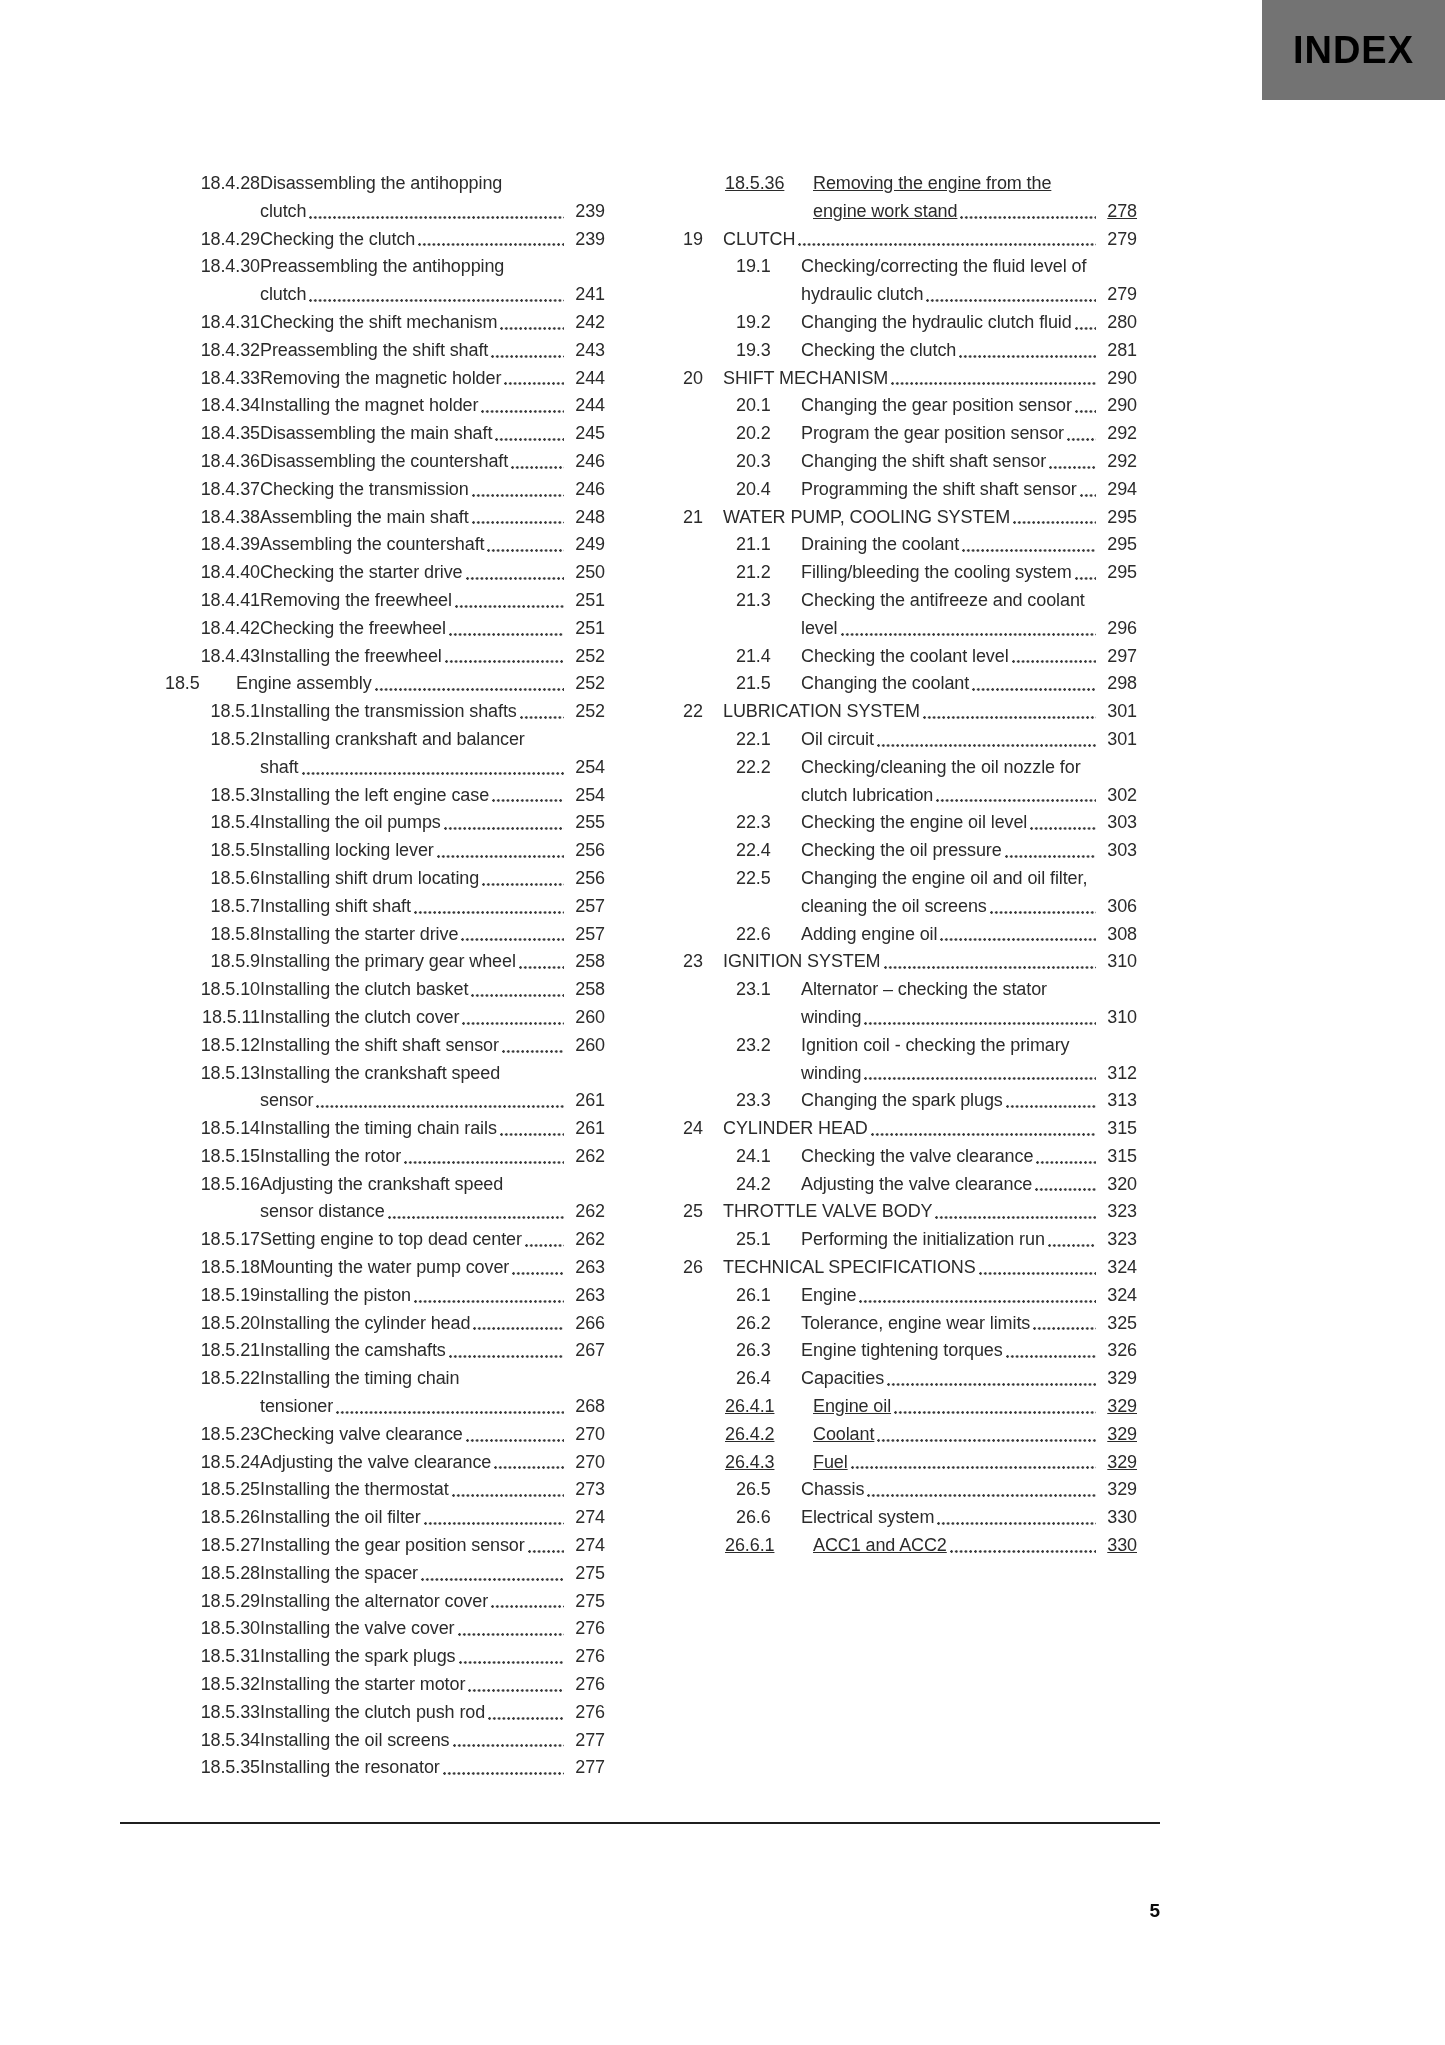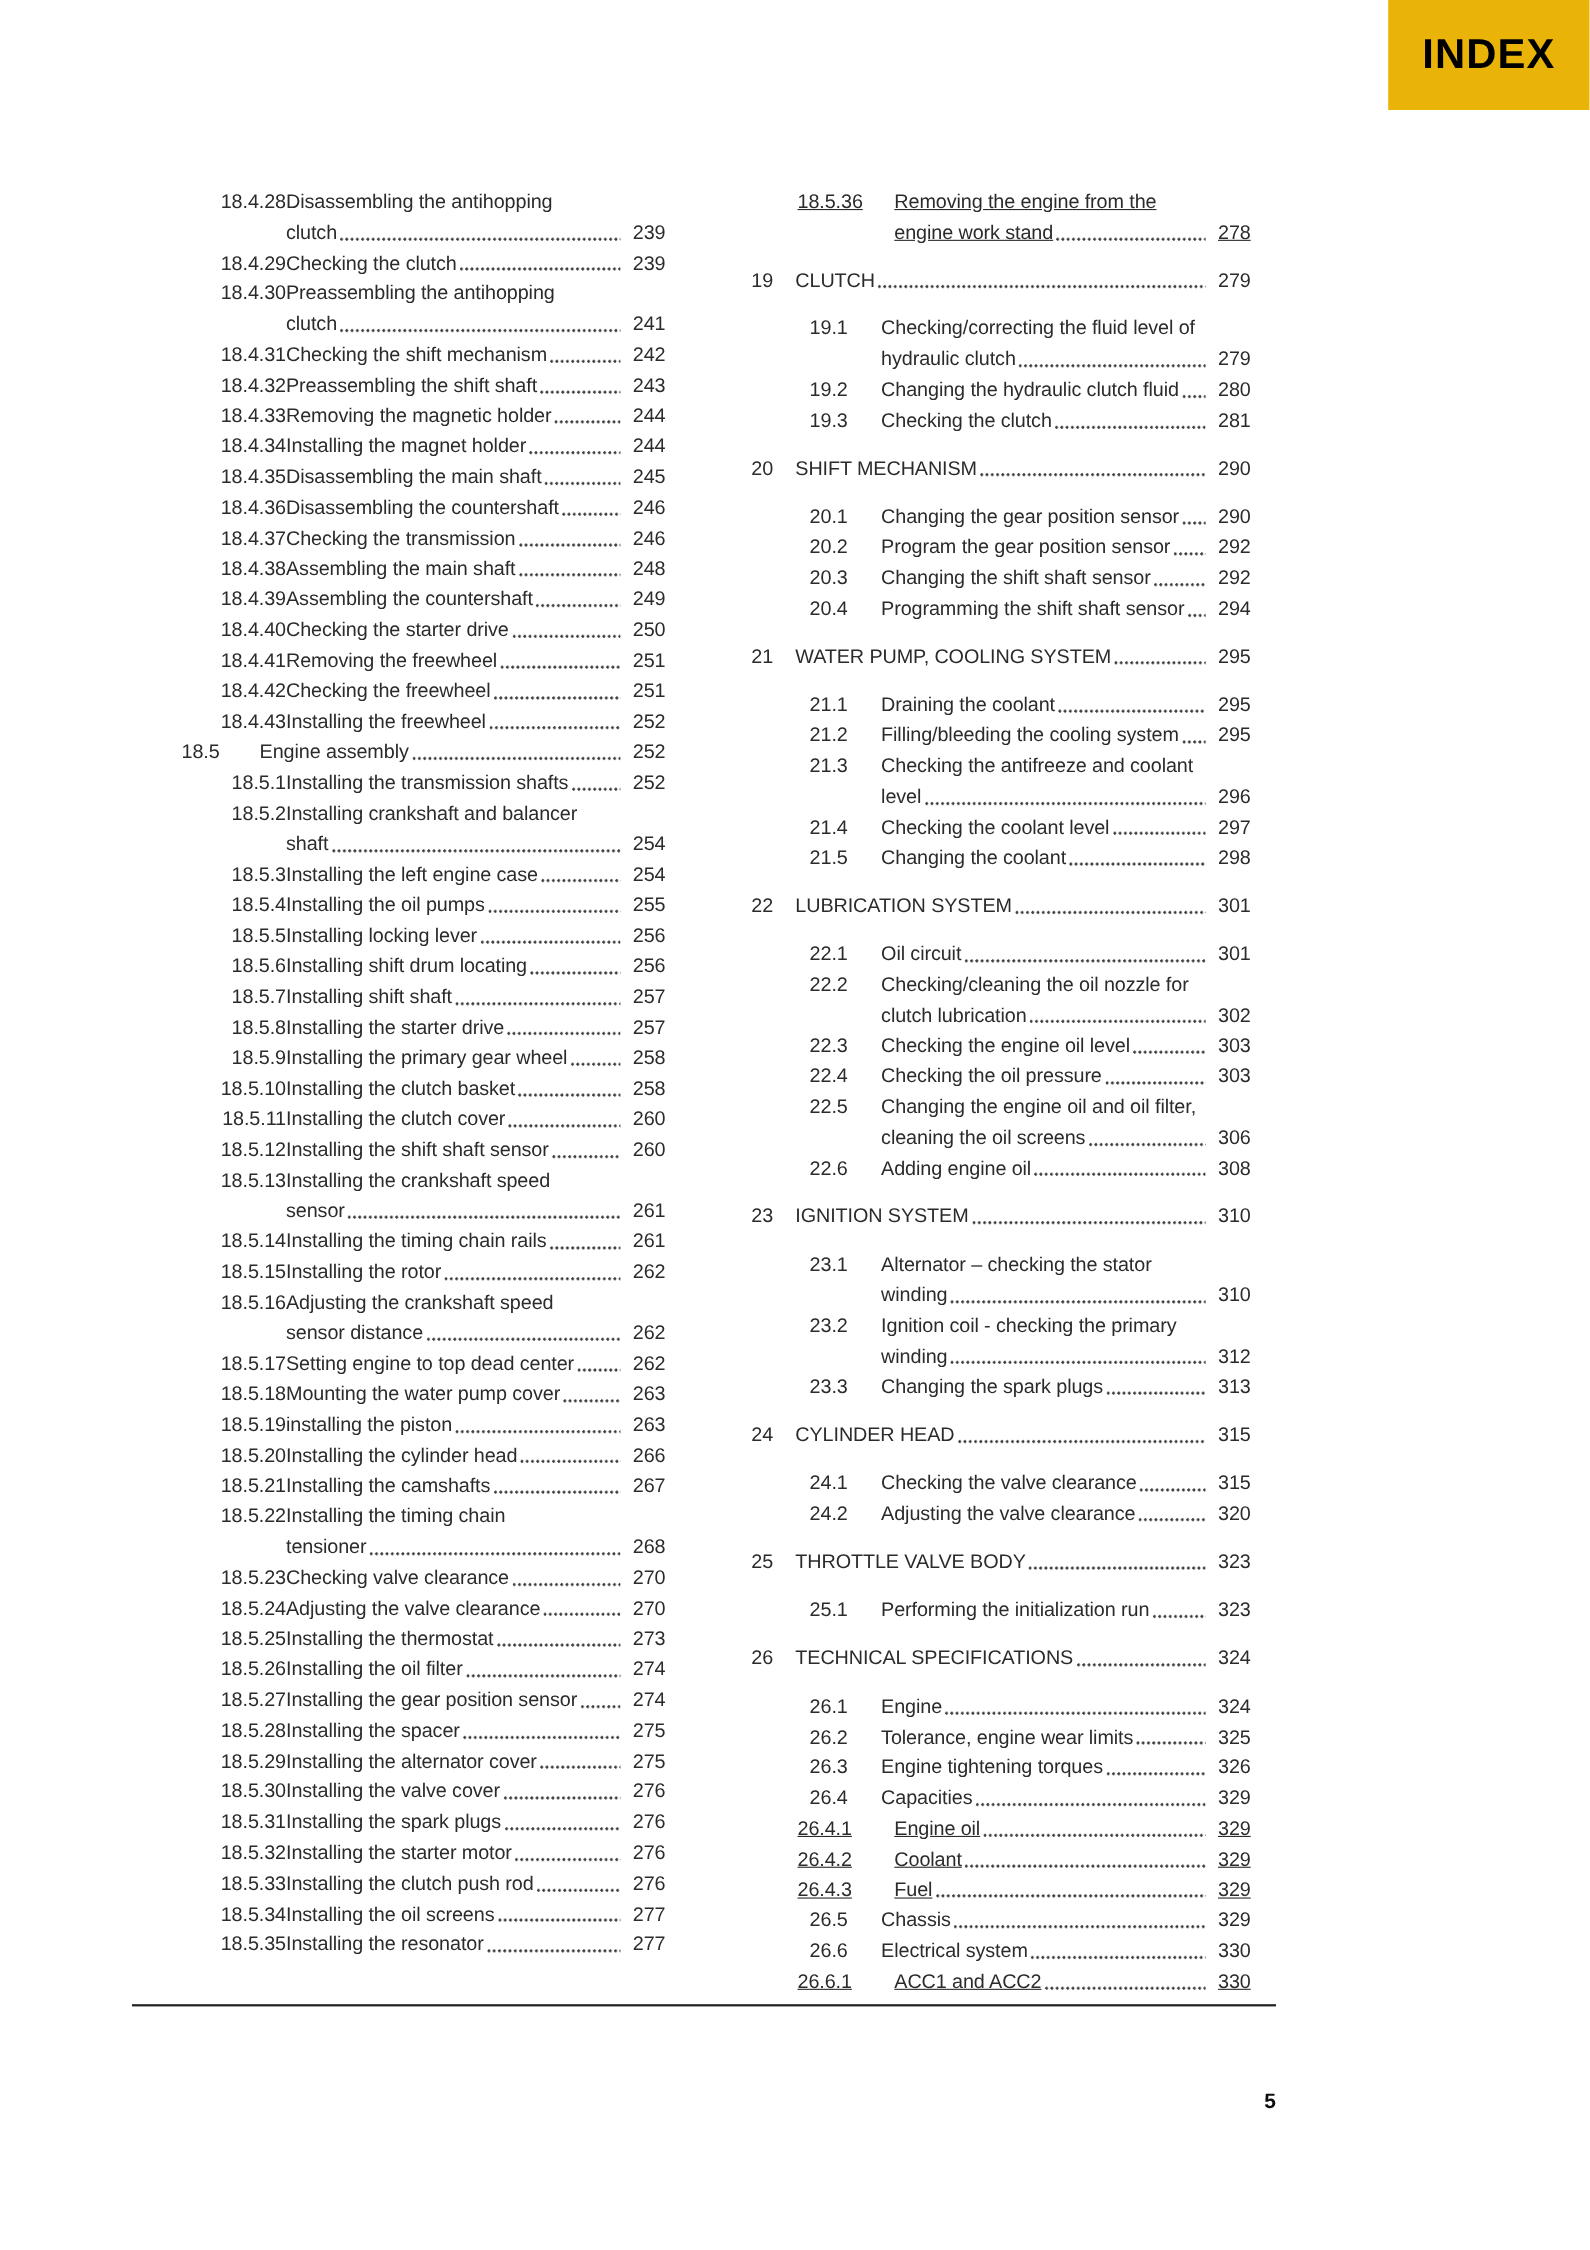--- a/index.html
+++ b/index.html
@@ -13,21 +13,21 @@
     overflow: hidden;
   }
 
   
   .index-tab {
     position: absolute;
     top: 0;
     right: 0;
     width: 183px;
     height: 100px;
-    background: #eab308;
+    background: #737373;
     display: flex;
     align-items: center;
     justify-content: center;
   }
   .index-tab .tab-label {
     font-size: 38px;
     font-weight: bold;
     color: #000000;
     letter-spacing: 1px;
   }
@@ -70,21 +70,21 @@
   #col-left .lv3 .num { width: 95px; text-align: right; }
 
   
   #col-right .lv1 .num { width: 40px; }
   #col-right .lv2 { padding-left: 42px; }
   #col-right .lv2 .num { width: 65px; margin-left: 11px; }
   #col-right .lv3 { padding-left: 42px; text-decoration: underline; }
   #col-right .lv3 .num { width: 88px; }
 
   
-  .chapter-row { margin: 16px 0; }
+  .chapter-row { margin: 0 0; }
 
   
   .footer-rule {
     position: absolute;
     left: 120px;
     top: 1822px;
     width: 1040px;
     height: 0;
     border-top: 2px solid #1f1f1f;
   }

